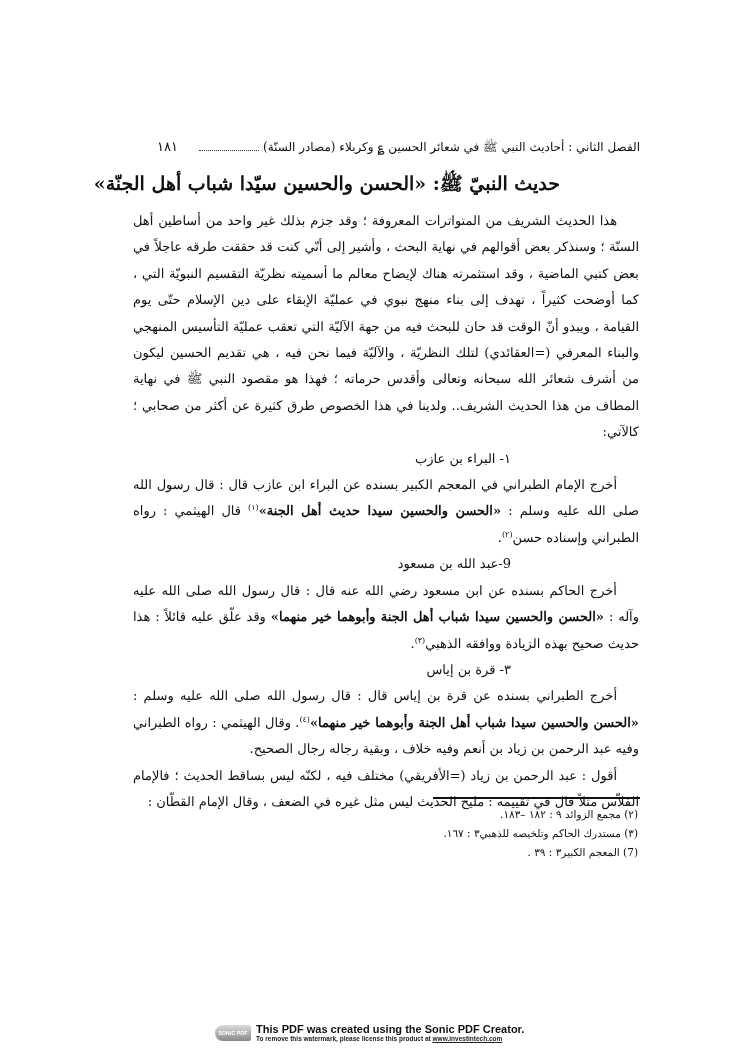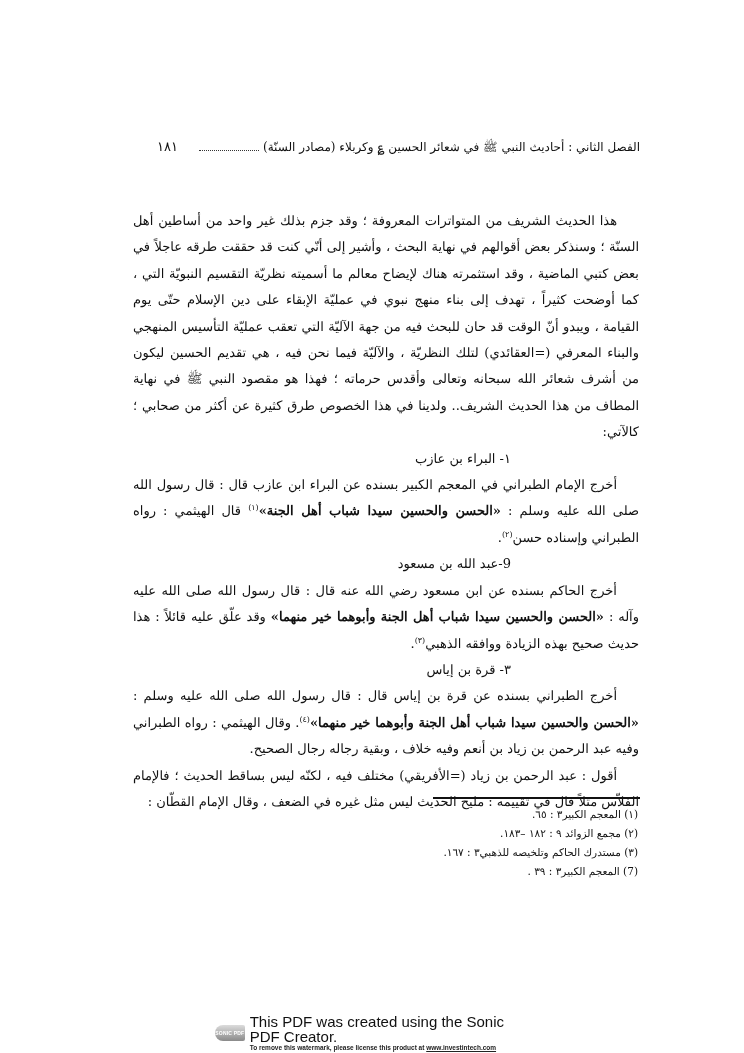--- a/index.html
+++ b/index.html
@@ -133,22 +133,22 @@
       align-items: center;
       justify-content: center;
       letter-spacing: 0.2px;
     }
     .wm-text {
       display: flex;
       flex-direction: column;
       line-height: 1;
     }
     .wm-line1 {
-      font-size: 15px;
-      font-weight: normal;
+      font-size: 11px;
+      font-weight: bold;
       color: #111;
     }
     .wm-line2 {
       font-size: 6.5px;
       font-weight: bold;
       color: #222;
       margin-top: 1px;
     }
     .wm-link {
       text-decoration: underline;
@@ -159,40 +159,40 @@
 <body>
 
 <div class="page">
 
   <div class="running-header">
     <span class="page-number">١٨١</span>
     <span class="header-dots"></span>
     <span class="header-text">الفصل الثاني : أحاديث النبي ﷺ في شعائر الحسين ؏ وكربلاء (مصادر السنّة)</span>
   </div>
 
+  <div class="chapter-title">حديث النبيّ ﷺ: «الحسن والحسين سيّدا شباب أهل الجنّة»</div>
 
   <div class="body-text">
     <p class="indent">هذا الحديث الشريف من المتواترات المعروفة ؛ وقد جزم بذلك غير واحد من أساطين أهل السنّة ؛ وسنذكر بعض أقوالهم في نهاية البحث ، وأشير إلى أنّي كنت قد حققت طرقه عاجلاً في بعض كتبي الماضية ، وقد استثمرته هناك لإيضاح معالم ما أسميته نظريّة التقسيم النبويّة التي ، كما أوضحت كثيراً ، تهدف إلى بناء منهج نبوي في عمليّة الإبقاء على دين الإسلام حتّى يوم القيامة ، ويبدو أنّ الوقت قد حان للبحث فيه من جهة الآليّة التي تعقب عمليّة التأسيس المنهجي والبناء المعرفي (=العقائدي) لتلك النظريّة ، والآليّة فيما نحن فيه ، هي تقديم الحسين ليكون من أشرف شعائر الله سبحانه وتعالى وأقدس حرماته ؛ فهذا هو مقصود النبي ﷺ في نهاية المطاف من هذا الحديث الشريف.. ولدينا في هذا الخصوص طرق كثيرة عن أكثر من صحابي ؛ كالآتي:</p>
 
     <p class="subhead">١- البراء بن عازب</p>
-    <p class="indent"><span>أخرج الإمام الطبراني في المعجم الكبير بسنده عن البراء ابن عازب قال : قال رسول الله صلى الله عليه وسلم : </span><span class="bold-quote">«الحسن والحسين سيدا شباب أهل الجنة»</span><sup>(١)</sup><span> قال الهيثمي : رواه الطبراني وإسناده حسن</span><sup>(٢)</sup><span>.</span></p>
+    <p class="indent"><span>أخرج الإمام الطبراني في المعجم الكبير بسنده عن البراء ابن عازب قال : قال رسول الله صلى الله عليه وسلم : </span><span class="bold-quote">«الحسن والحسين سيدا حديث أهل الجنة»</span><sup>(١)</sup><span> قال الهيثمي : رواه الطبراني وإسناده حسن</span><sup>(٢)</sup><span>.</span></p>
 
     <p class="subhead">9-عبد الله بن مسعود</p>
     <p class="indent"><span>أخرج الحاكم بسنده عن ابن مسعود رضي الله عنه قال : قال رسول الله صلى الله عليه وآله : </span><span class="bold-quote">«الحسن والحسين سيدا شباب أهل الجنة وأبوهما خير منهما»</span><span> وقد علّق عليه قائلاً : هذا حديث صحيح بهذه الزيادة ووافقه الذهبي</span><sup>(٣)</sup><span>.</span></p>
 
     <p class="subhead">٣- قرة بن إياس</p>
     <p class="indent"><span>أخرج الطبراني بسنده عن قرة بن إياس قال : قال رسول الله صلى الله عليه وسلم : </span><span class="bold-quote">«الحسن والحسين سيدا شباب أهل الجنة وأبوهما خير منهما»</span><sup>(٤)</sup><span>. وقال الهيثمي : رواه الطبراني وفيه عبد الرحمن بن زياد بن أنعم وفيه خلاف ، وبقية رجاله رجال الصحيح.</span></p>
 
     <p class="indent">أقول : عبد الرحمن بن زياد (=الأفريقي) مختلف فيه ، لكنّه ليس بساقط الحديث ؛ فالإمام الفلاّس مثلاً قال في تقييمه : مليح الحديث ليس مثل غيره في الضعف ، وقال الإمام القطّان :</p>
   </div>
 
   <div class="footnote-rule"></div>
 
   <div class="footnotes">
-    <div>(١) المعجم الكبير٣ : ٦٥.</div>
     <div>(٢) مجمع الزوائد ٩ : ١٨٢ –١٨٣.</div>
     <div>(٣) مستدرك الحاكم وتلخيصه للذهبي٣ : ١٦٧.</div>
     <div>(7) المعجم الكبير٣ : ٣٩ .</div>
   </div>
 
   <div class="watermark">
     <div class="wm-logo">SONIC PDF</div>
     <div class="wm-text">
       <span class="wm-line1">This PDF was created using the Sonic PDF Creator.</span>
       <span class="wm-line2"><span>To remove this watermark, please license this product at </span><span class="wm-link">www.investintech.com</span></span>

